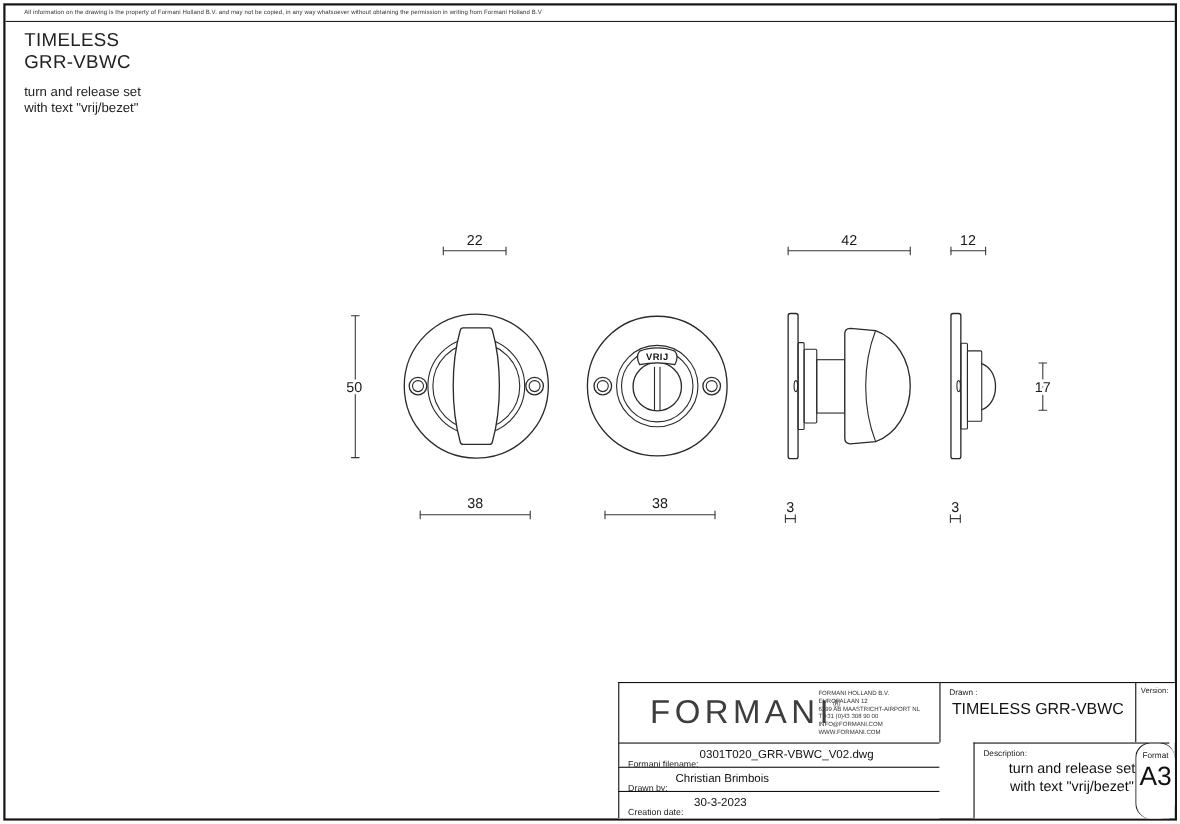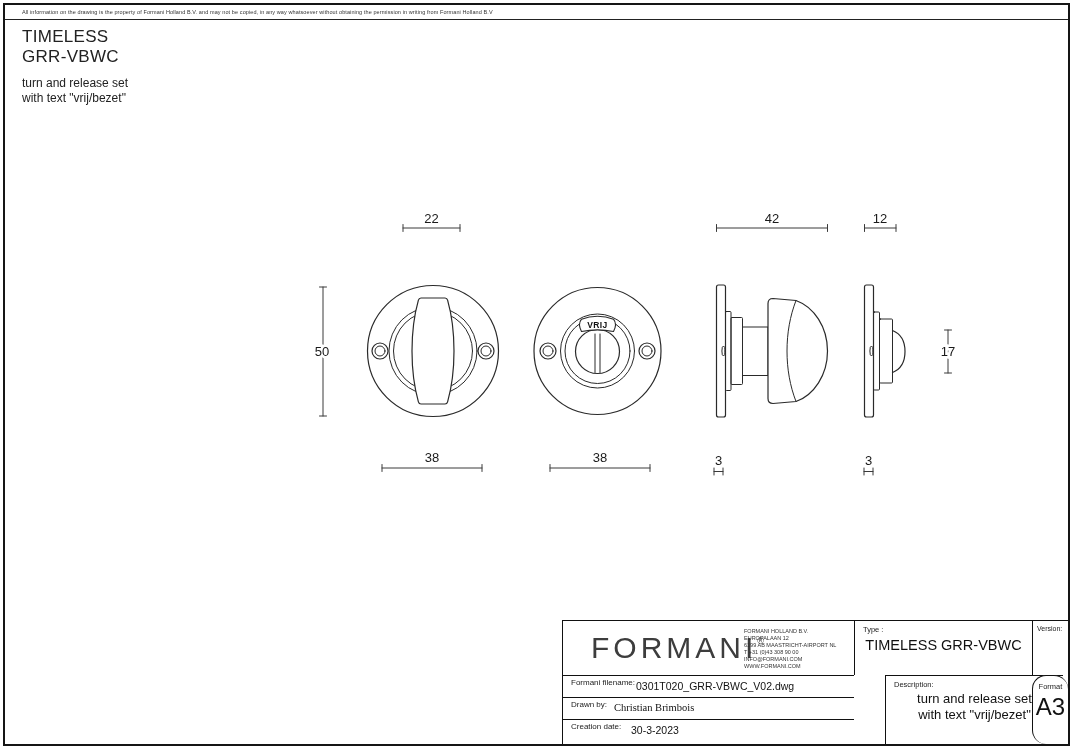--- a/index.html
+++ b/index.html
@@ -17,21 +17,21 @@
   .halo{paint-order:stroke;stroke:#ffffff;stroke-width:5px;}
   .vrij{font-size:8.5px;font-weight:bold;fill:#111;letter-spacing:.4px;}
 
   
   .tb-cell{position:absolute;background:#fff;border-top:1px solid #111;border-left:1px solid #111;box-sizing:border-box;}
   .tb-label{font-size:7.5px;color:#222;}
   .logo{position:absolute;left:28px;top:10px;font-size:30px;font-weight:300;
         letter-spacing:4px;color:#3d3d3d;}
   .logo sup{font-size:9px;letter-spacing:0;vertical-align:14px;}
   .addr{position:absolute;left:181px;top:7px;font-size:5.5px;line-height:7px;color:#333;}
-  .row-label{position:absolute;left:8px;top:2px;font-size:8px;color:#222;}
+  .row-label{position:absolute;left:8px;top:14px;font-size:8px;color:#222;}
   .row-value{position:absolute;top:4px;font-size:10.5px;color:#111;}
   .cell-pad{position:absolute;left:8px;top:4px;}
   .type-value{position:absolute;left:0;right:0;top:16px;text-align:center;font-size:14.5px;color:#111;}
   .desc-lines{position:absolute;left:0;right:0;top:15px;text-align:center;font-size:13px;line-height:16px;color:#111;}
   .format-label{position:absolute;left:0;right:0;top:6px;text-align:center;font-size:7.5px;color:#222;}
   .format-value{position:absolute;left:0;right:0;top:17px;text-align:center;font-size:24px;color:#111;}
 </style>
 </head>
 <body>
 
@@ -185,30 +185,30 @@
       </div>
     </div>
 
     <div class="tb-cell" style="left:562px;top:675px;width:292px;height:22px;">
       <span class="row-label">Formani filename:</span>
       <span class="row-value" style="left:73px;">0301T020_GRR-VBWC_V02.dwg</span>
     </div>
 
     <div class="tb-cell" style="left:562px;top:697px;width:292px;height:22px;">
       <span class="row-label">Drawn by:</span>
-      <span class="row-value" style="left:51px;font-family:Liberation Serif, serif;">Christian Brimbois</span>
+      <span class="row-value" style="left:51px;">Christian Brimbois</span>
     </div>
 
     <div class="tb-cell" style="left:562px;top:719px;width:292px;height:25px;">
       <span class="row-label">Creation date:</span>
       <span class="row-value" style="left:68px;">30-3-2023</span>
     </div>
 
     <div class="tb-cell" style="left:854px;top:620px;width:178px;height:55px;">
-      <span class="cell-pad tb-label">Type :</span>
+      <span class="cell-pad tb-label">Drawn :</span>
       <div class="type-value">TIMELESS GRR-VBWC</div>
     </div>
 
     <div class="tb-cell" style="left:1032px;top:620px;width:36px;height:55px;">
       <span class="cell-pad" style="left:4px;font-size:7px;color:#222;">Version:</span>
     </div>
 
     <div class="tb-cell" style="left:854px;top:675px;width:178px;height:69px;margin-left:31px;">
       <span class="cell-pad tb-label">Description:</span>
       <div class="desc-lines">

